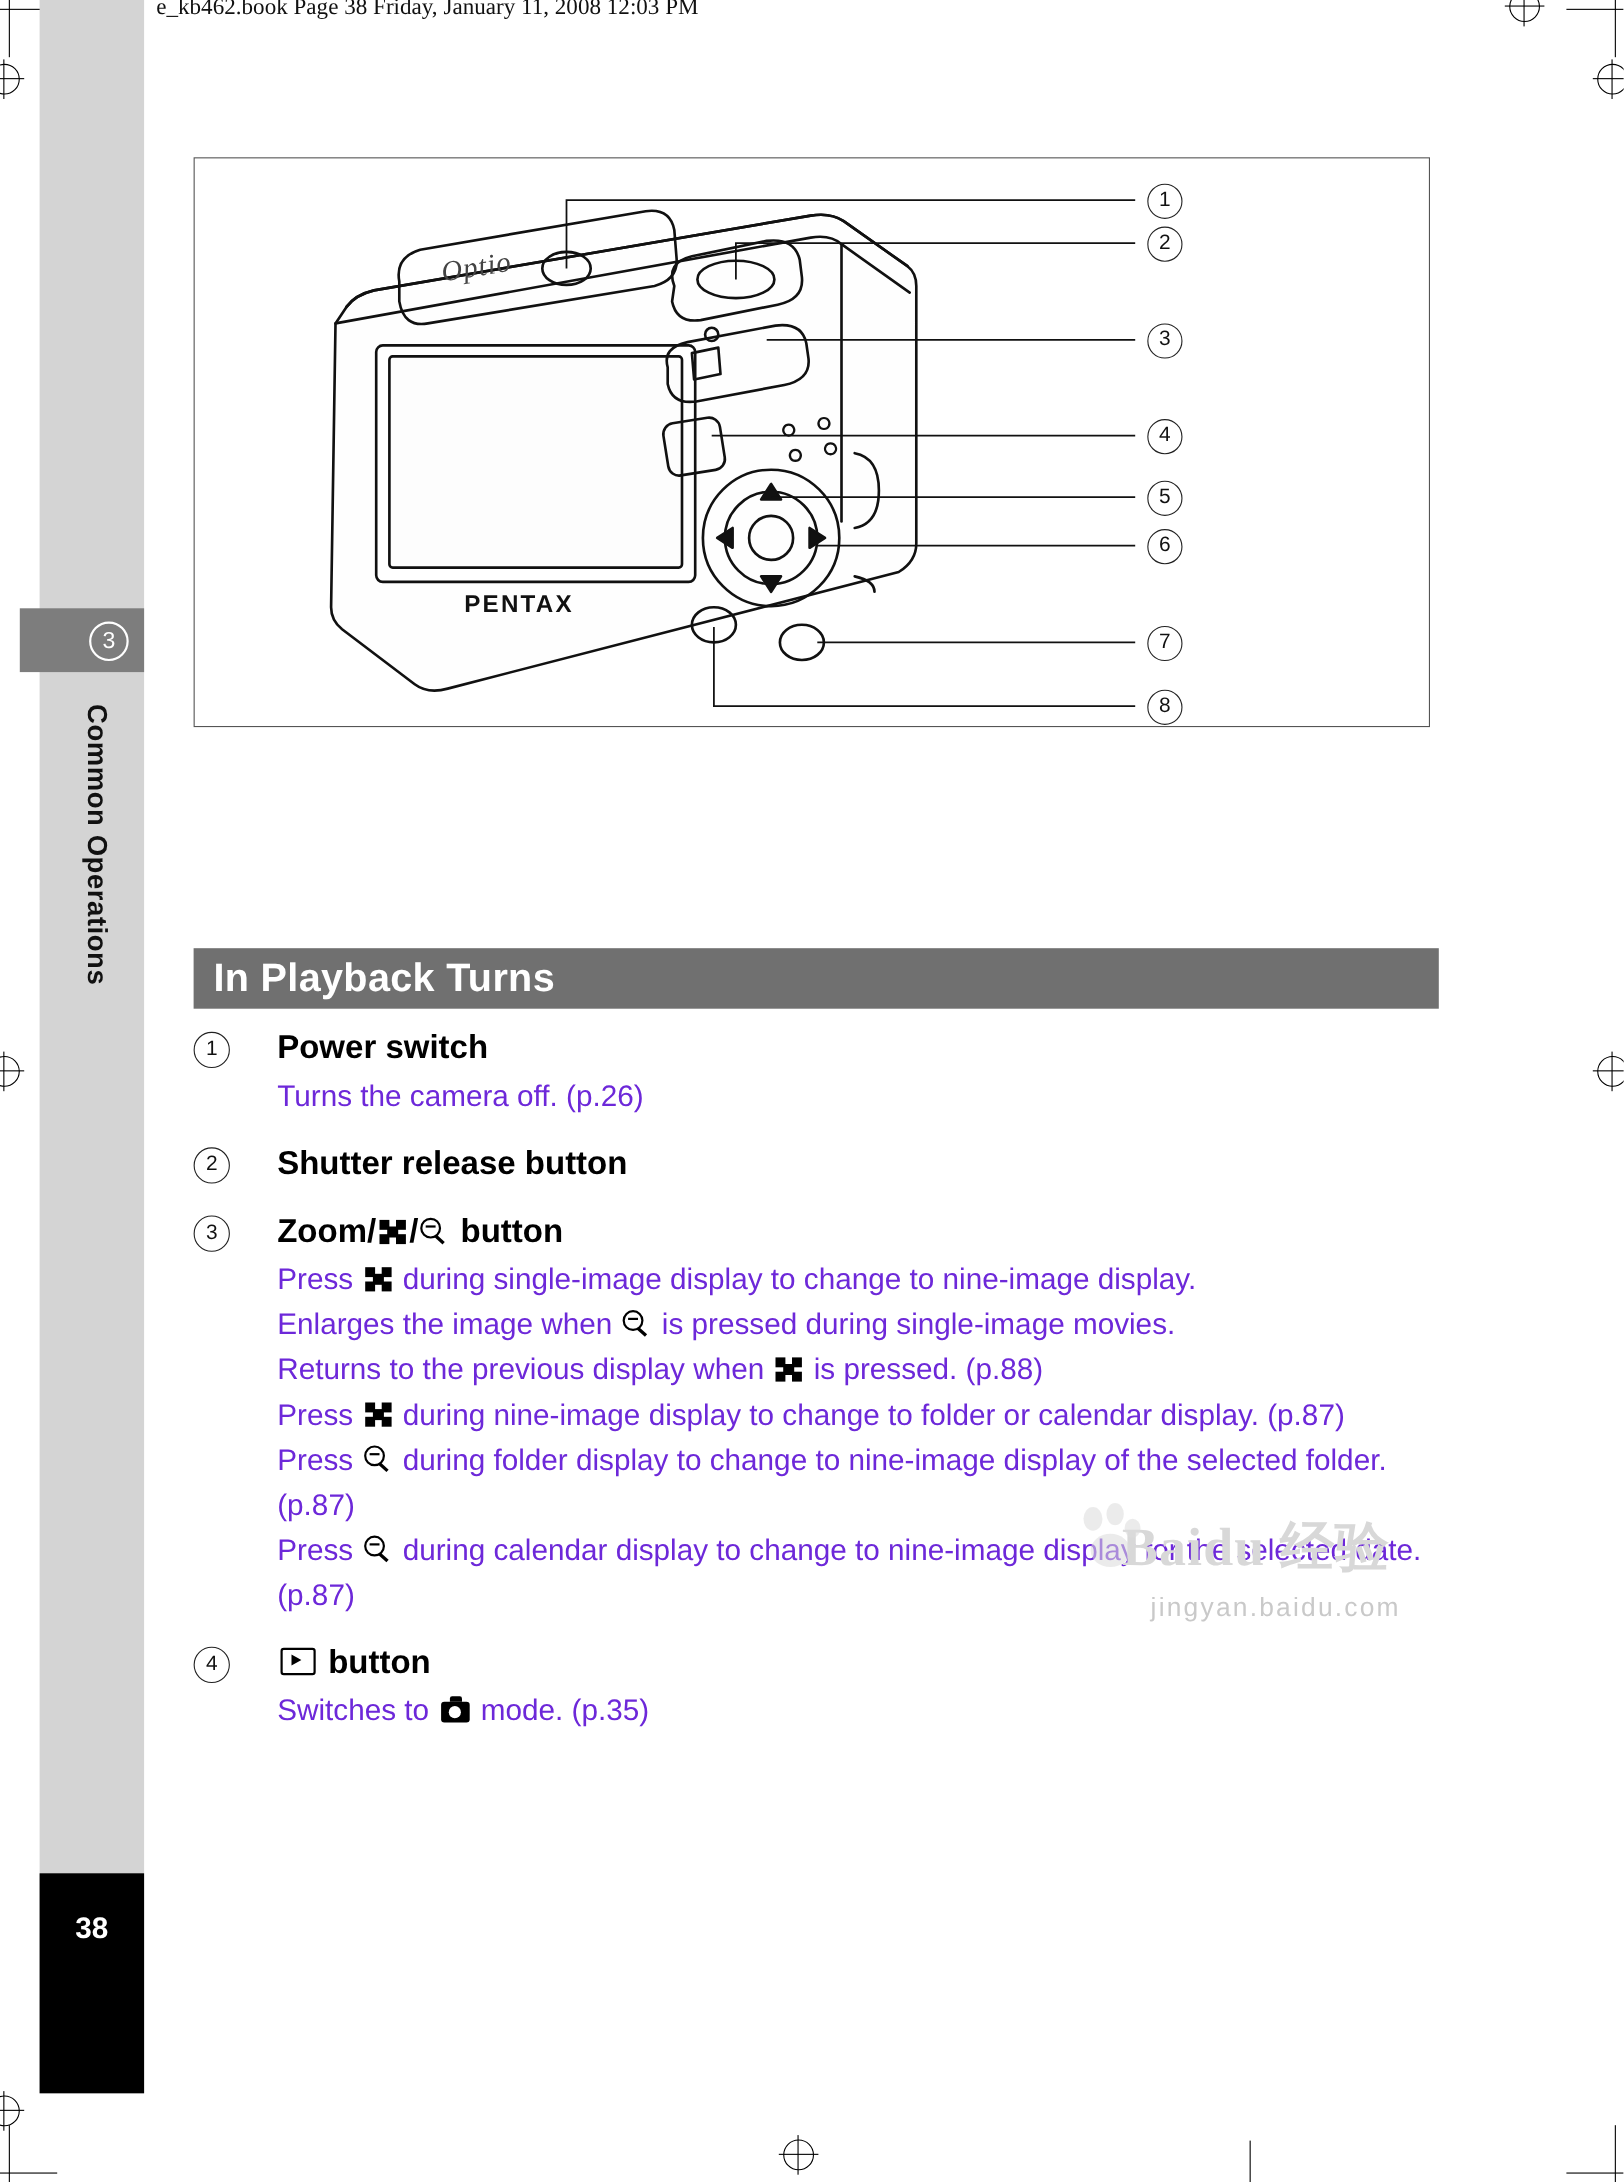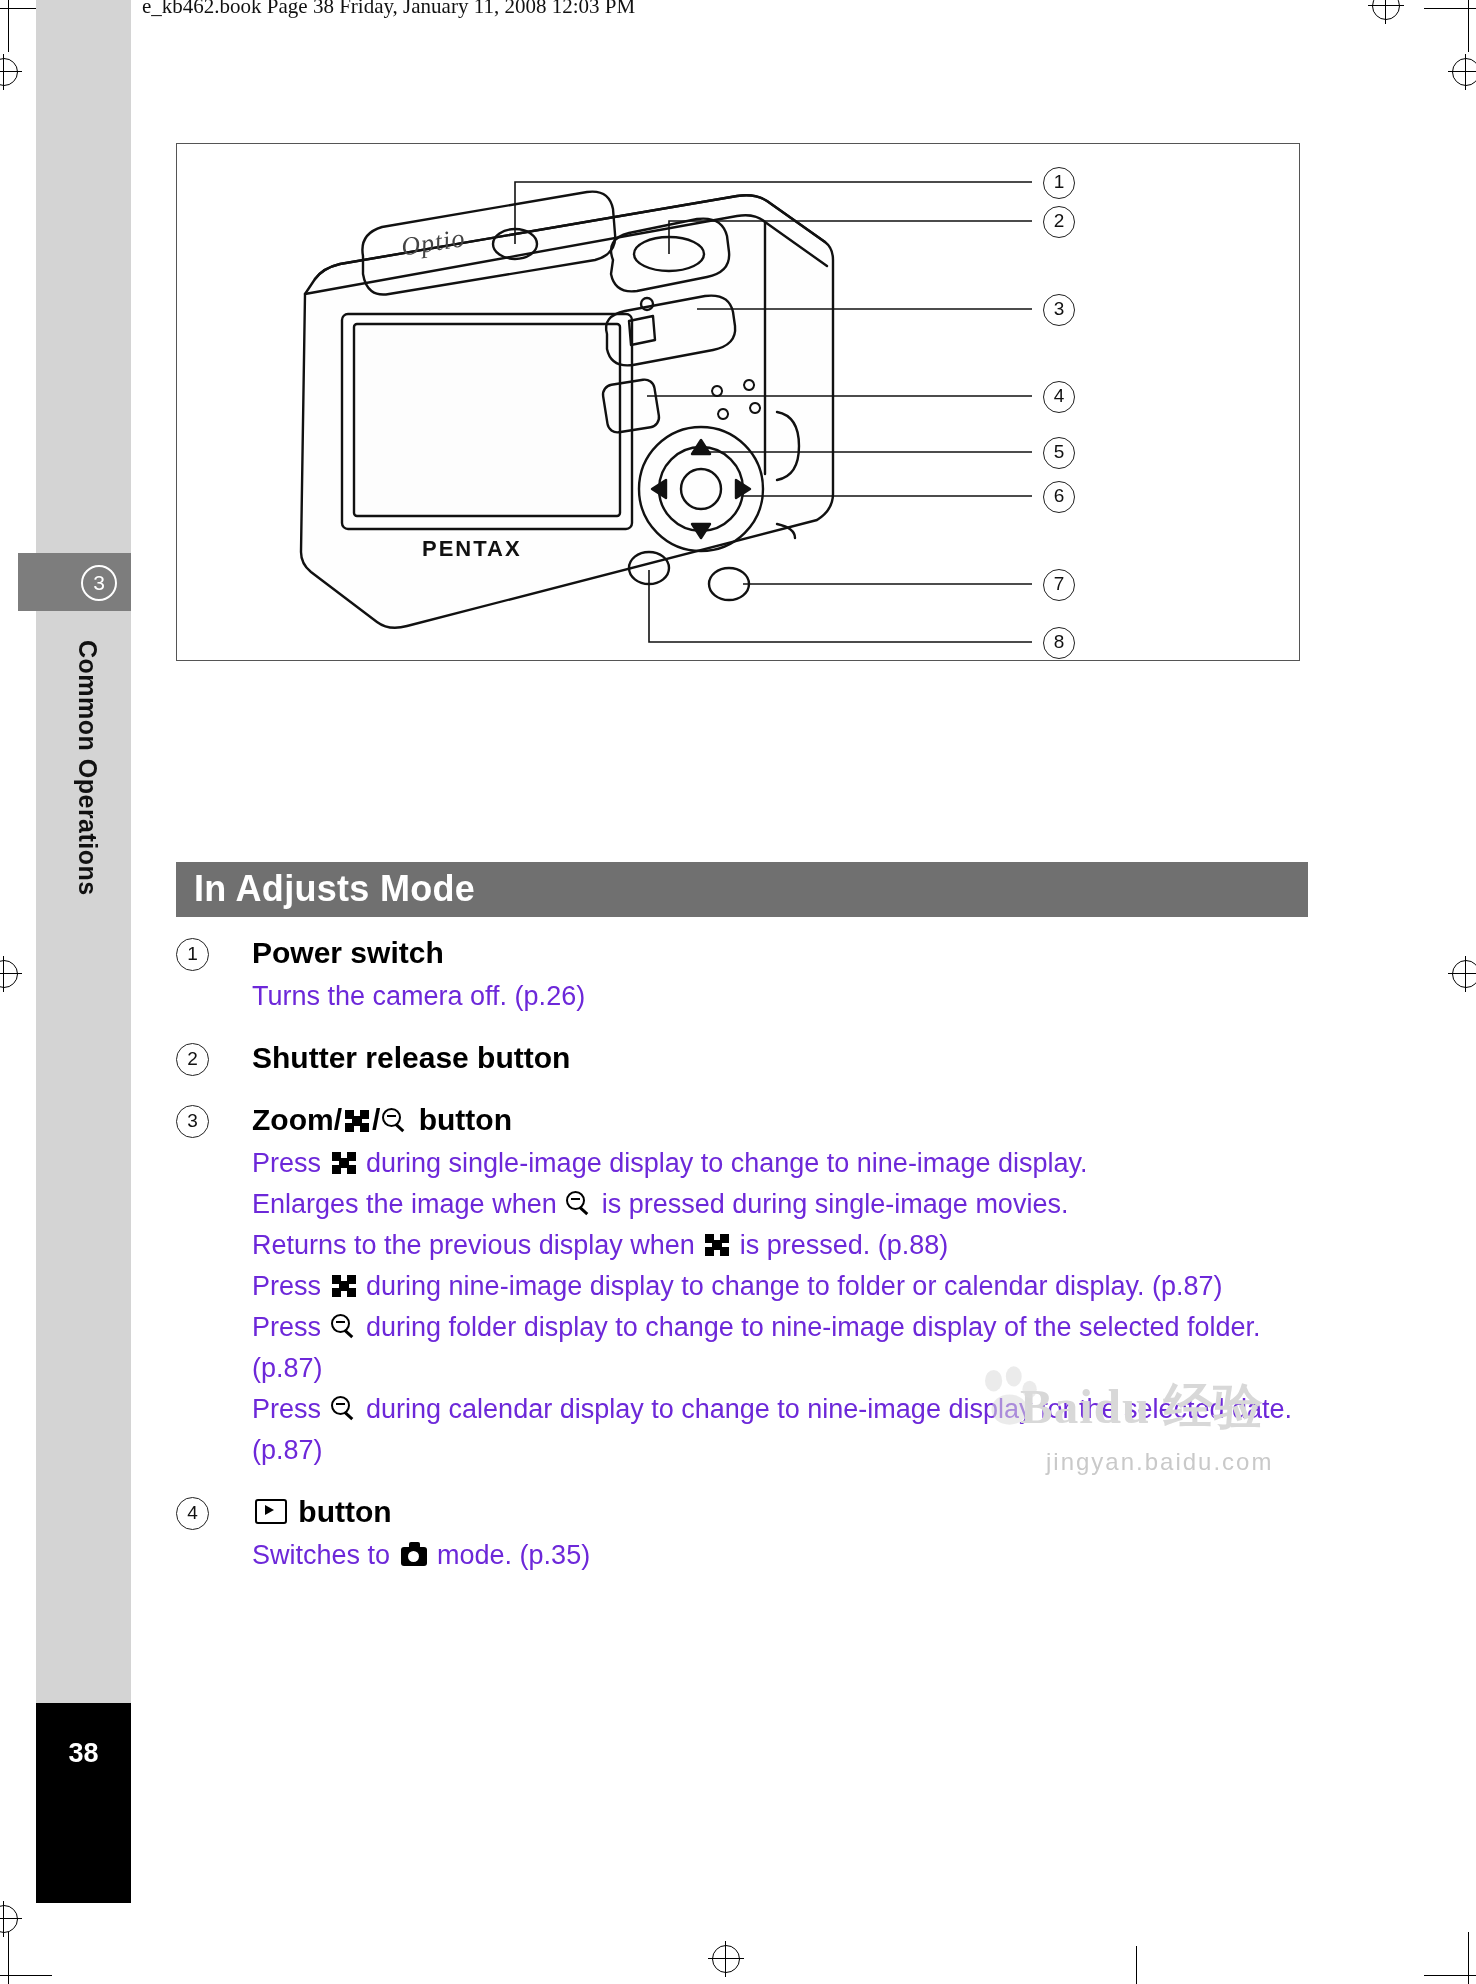--- a/index.html
+++ b/index.html
@@ -272,21 +272,21 @@
   <div class="callout" style="left:866px;top:62px;">2</div>
   <div class="callout" style="left:866px;top:150px;">3</div>
   <div class="callout" style="left:866px;top:237px;">4</div>
   <div class="callout" style="left:866px;top:293px;">5</div>
   <div class="callout" style="left:866px;top:337px;">6</div>
   <div class="callout" style="left:866px;top:425px;">7</div>
   <div class="callout" style="left:866px;top:483px;">8</div>
 </div>
 
 <div class="section-bar">
-  <span>In Adjusts Mode</span>
+  <span>In Playback Turns</span>
 </div>
 
 <div class="content">
 
   <div class="item">
     <div class="item-num">1</div>
     <div class="item-title">Power switch</div>
     <div class="item-body">
       <p>Turns the camera off. (p.26)</p>
     </div>

